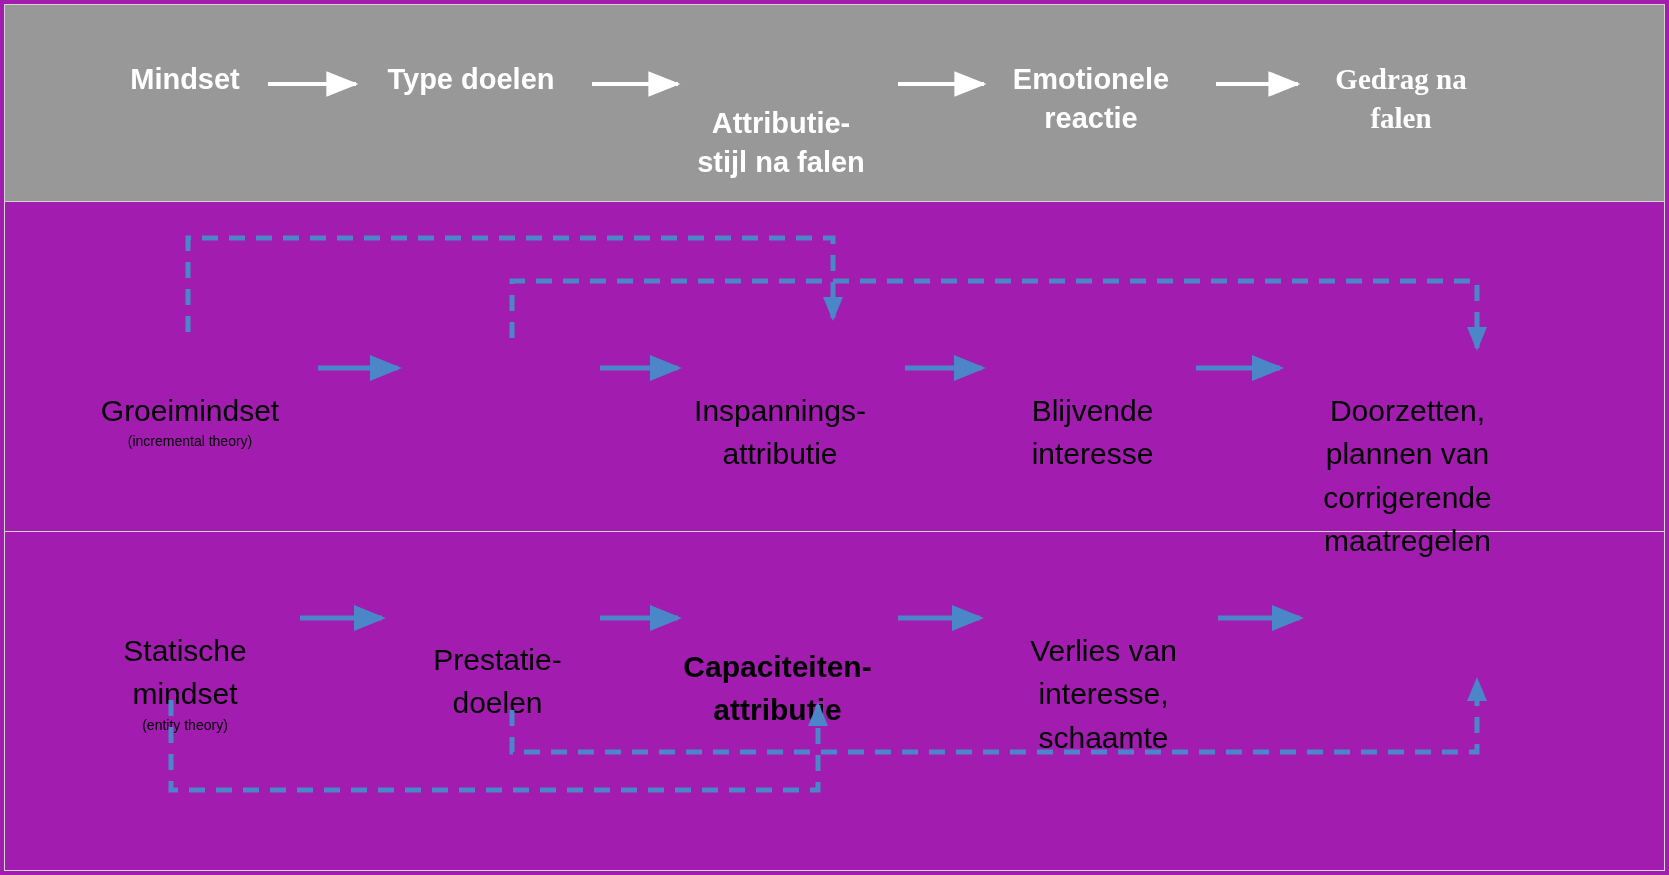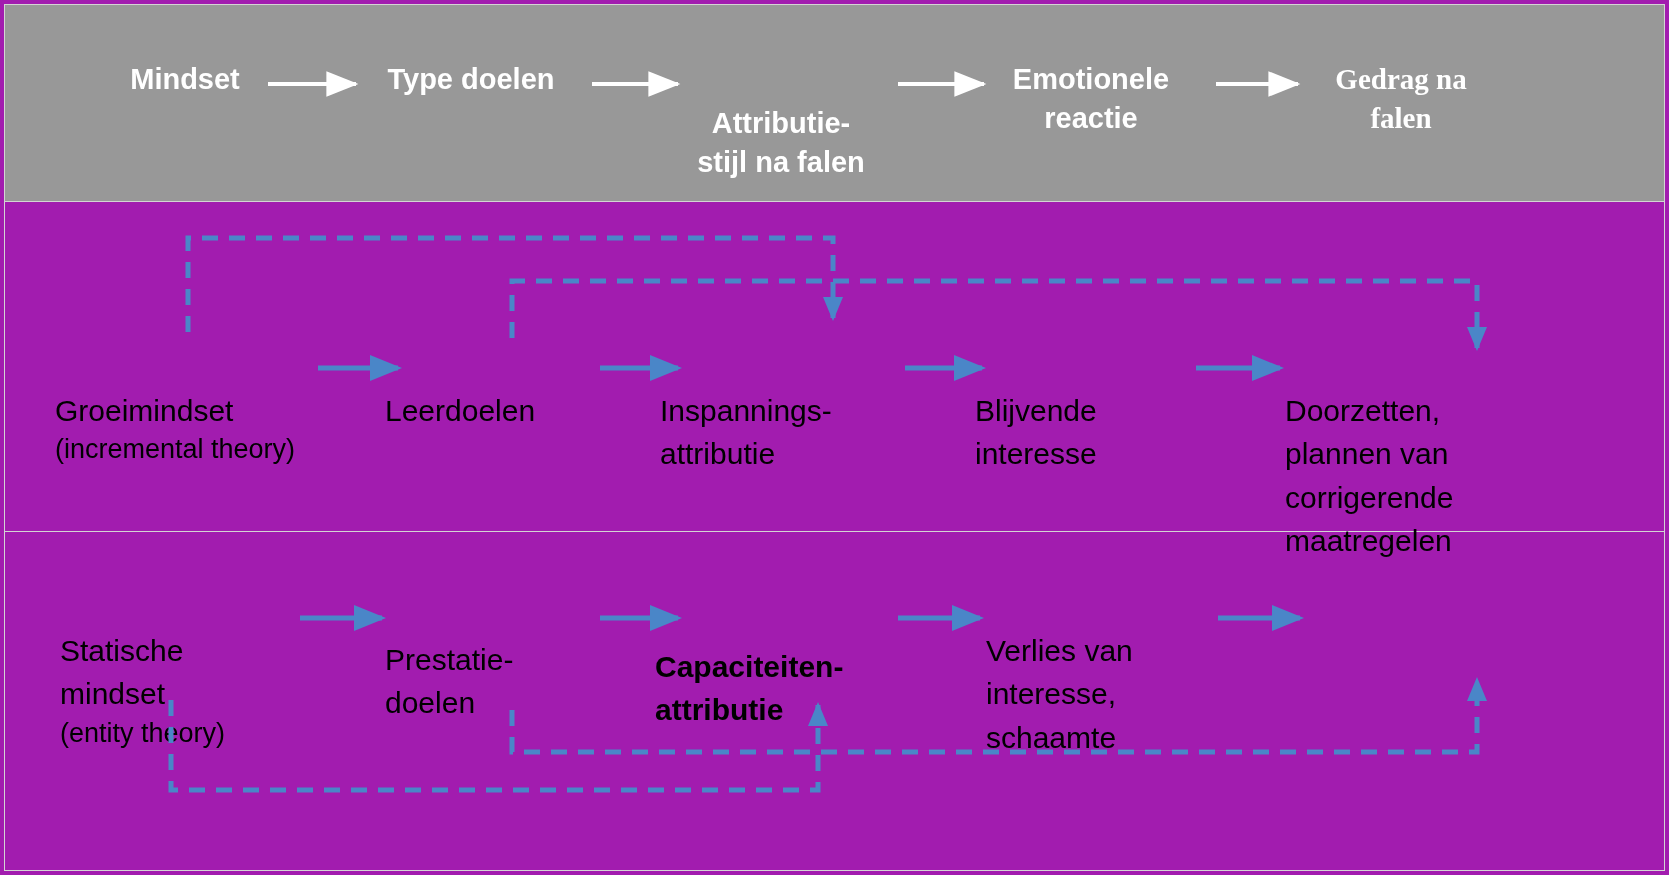--- a/index.html
+++ b/index.html
@@ -53,29 +53,29 @@
     position: absolute;
     left: 4px;
     width: 1661px;
     height: 1px;
     background: #d4d4d4;
   }
 
   
   .node {
     position: absolute;
-    text-align: left;
+    text-align: center;
     color: #000000;
     font-size: 30px;
     line-height: 1.45;
     white-space: pre-line;
   }
   .node .sub {
     display: block;
-    font-size: 27px;
+    font-size: 14px;
     line-height: 1.3;
   }
 
   
   .connectors {
     position: absolute;
     left: 0;
     top: 0;
     width: 1669px;
     height: 875px;
@@ -103,23 +103,20 @@
 falen</div>
 
   <div class="row-sep" style="top:201px;"></div>
   <div class="row-sep" style="top:531px;"></div>
 
   <div class="node" style="left:55px; top:345px; width:270px;">
     <span>Groeimindset</span>
     <span class="sub">(incremental theory)</span>
   </div>
 
-  <div class="node" style="left:385px; top:345px; width:225px;">
-    <span>Leerdoelen</span>
-  </div>
 
   <div class="node" style="left:660px; top:345px; width:240px;">
     <span>Inspannings-
 attributie</span>
   </div>
 
   <div class="node" style="left:975px; top:345px; width:235px;">
     <span>Blijvende
 interesse</span>
   </div>

